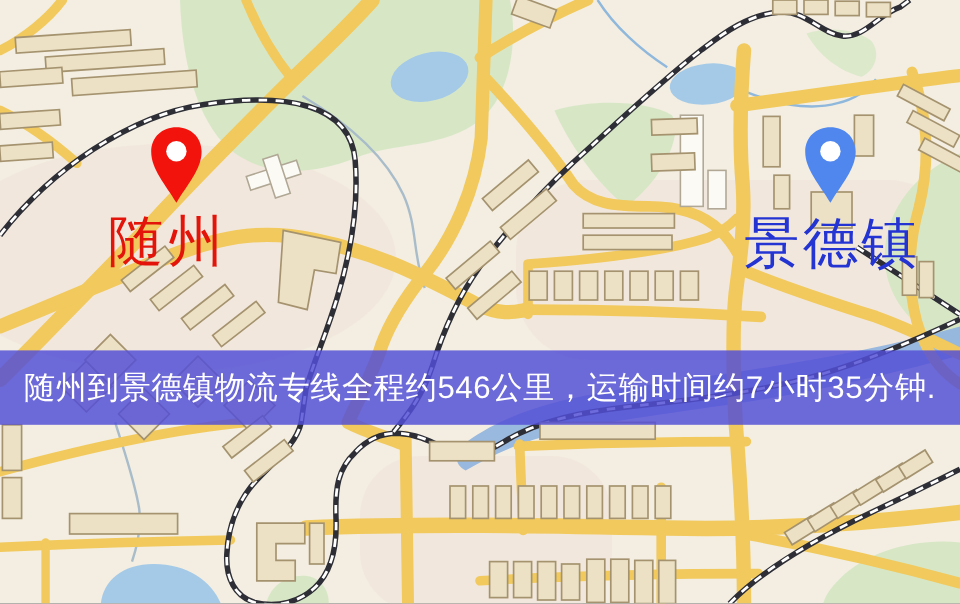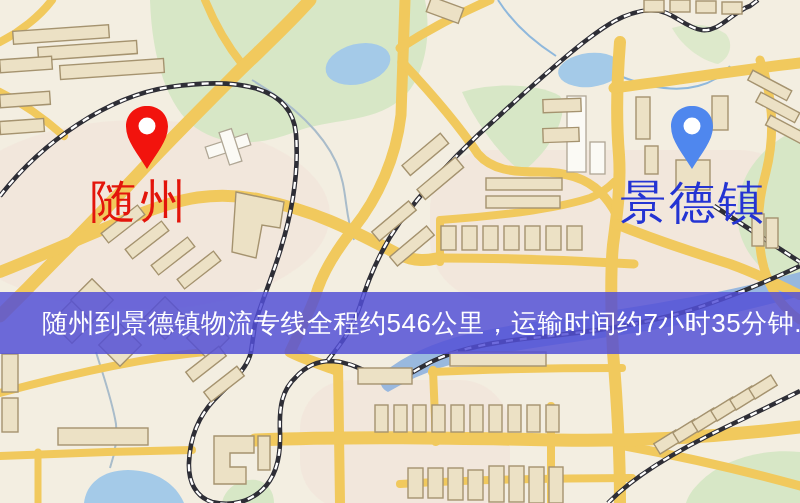--- a/index.html
+++ b/index.html
@@ -18,21 +18,21 @@
   .stream-b{stroke:#8fb8dc;stroke-width:2;fill:none}
   .rd{stroke:var(--road,#f1c95d);fill:none;stroke-linecap:round;stroke-linejoin:round}
   .rail-b{stroke:var(--rail,#2e2e36);stroke-width:4.6;fill:none;stroke-linecap:butt}
   .rail-d{stroke:#ffffff;stroke-width:2.3;fill:none;stroke-dasharray:7 7;stroke-linecap:butt}
   .bld{fill:var(--building,#ece1c5);stroke:var(--building-stroke,#a5936f);stroke-width:1.4}
   .bldw{fill:#fbfaf5;stroke:#b0a795;stroke-width:1.3}
   
   .banner{
     position:absolute;left:0;top:292px;width:100%;height:62px;
     background:var(--banner-bg,rgba(82,79,214,.84));
-    display:flex;align-items:center;box-sizing:border-box;padding-left:42px;
+    display:flex;align-items:center;box-sizing:border-box;padding-left:20px;
   }
   .banner-text{
     color:#ffffff;font-size:26px;letter-spacing:.5px;white-space:nowrap;
     font-family:"Liberation Sans",sans-serif;
   }
   
   .pin{position:absolute;width:48px;height:66px;}
   .pin-origin{left:123px;top:104px;}
   .pin-dest{left:668px;top:104px;}
   

